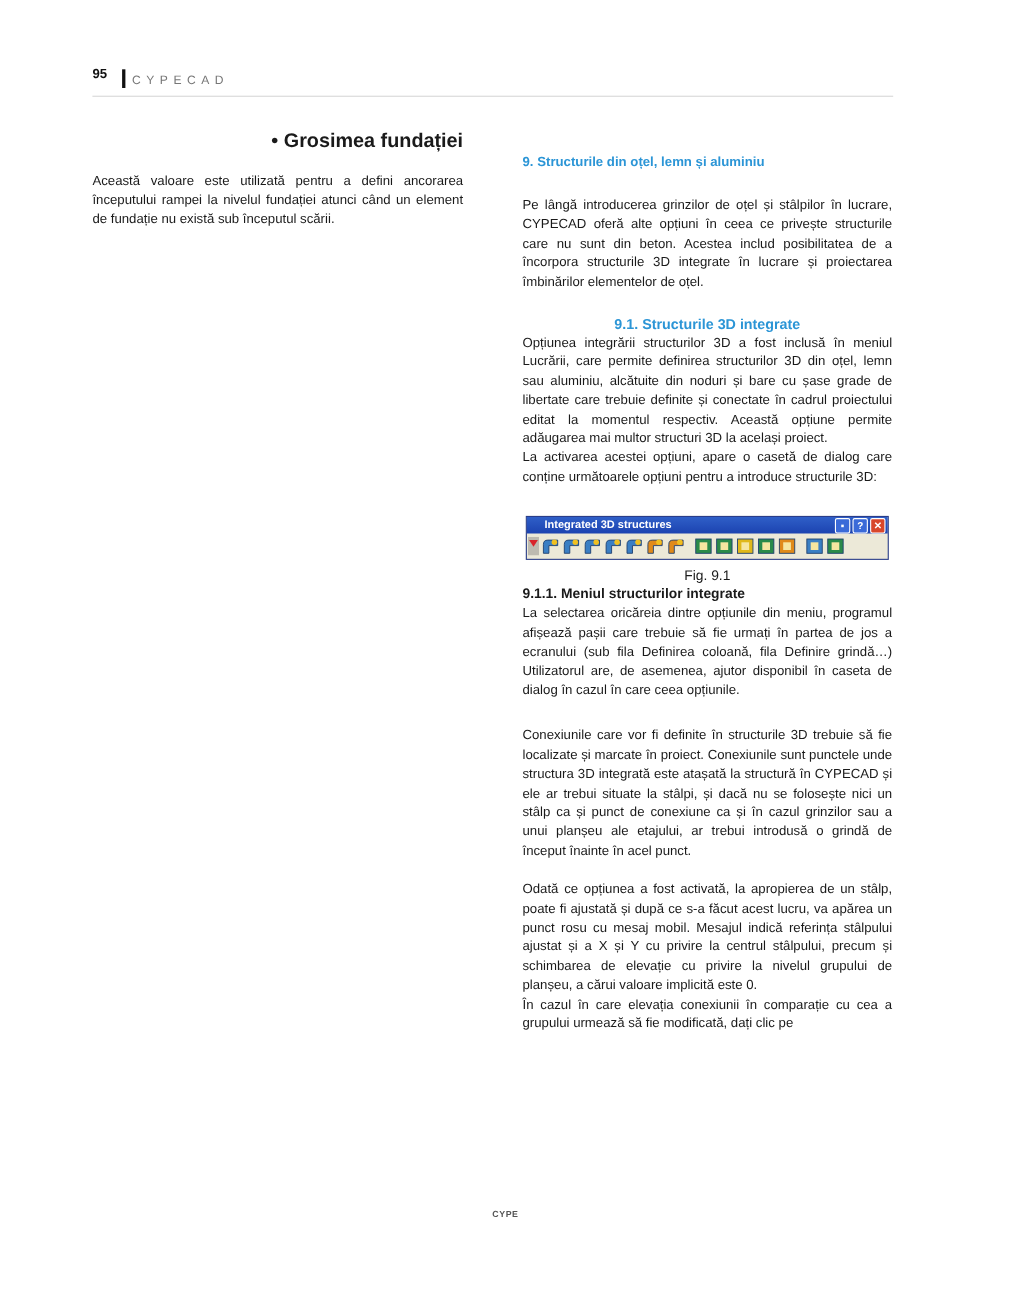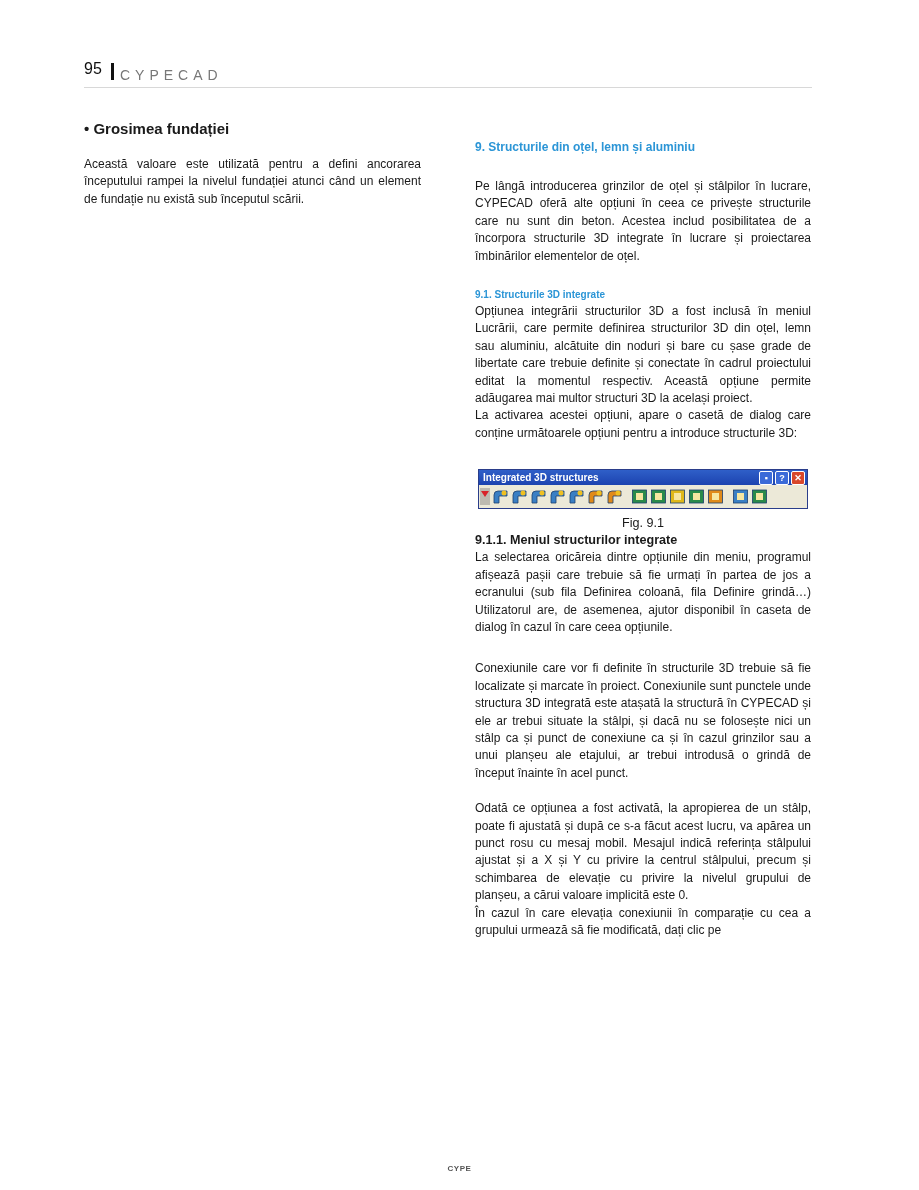--- a/index.html
+++ b/index.html
@@ -1,50 +1,50 @@
 <!DOCTYPE html>
 <html><head>
 <meta charset="utf-8">
 <style>
   html, body { margin:0; padding:0; background:#ffffff; }
   body { width:919px; height:1190px; position:relative; overflow:hidden;
          font-family:"Liberation Sans", sans-serif; color:#1a1a1a; }
   .header { position:absolute; left:84px; top:60px; width:728px; height:27px; border-bottom:1px solid #d8d8d8; }
-  .page-num { position:absolute; left:0; top:0; font-size:16px; font-weight:normal; color:#111; }
+  .page-num { position:absolute; left:0; top:0; font-size:12px; font-weight:bold; color:#111; }
   .header-bar { position:absolute; left:27px; top:3px; width:3px; height:17px; background:#111; }
-  .header-title { position:absolute; left:36px; top:7px; font-size:14px; letter-spacing:5px; color:#777; }
+  .header-title { position:absolute; left:36px; top:7px; font-size:11px; letter-spacing:5px; color:#777; }
 
   .col-left { position:absolute; left:84px; top:120px; width:337px; }
   .col-right { position:absolute; left:475px; top:136px; width:336px; }
 
   .p { font-size:12px; line-height:17.4px; text-align:justify; margin:0; }
-  .bullet-head { font-size:15px; font-weight:bold; margin:0 0 19px 0; line-height:17px; }
+  .bullet-head { font-size:18px; font-weight:bold; margin:0 0 19px 0; line-height:17px;text-align:right; }
 
   .h1 { font-size:12px; font-weight:bold; color:#2b95d6; margin:0 0 20px 0; line-height:22px; }
-  .h2 { font-size:10px; font-weight:bold; color:#2b95d6; margin:0; line-height:17px; }
+  .h2 { font-size:13px; font-weight:bold; color:#2b95d6; margin:0; line-height:17px;text-align:center; }
   .h3 { font-size:12.6px; font-weight:bold; margin:0; line-height:17px; }
 
   .toolbar { width:330px; height:40px; margin:0 0 0 3px; border:1px solid #2a3d8a; background:#ece9d8; box-sizing:border-box; }
   .tb-title { height:15px; background:linear-gradient(#2f5fc8,#1c43b0); color:#fff; font-size:10px; font-weight:bold;
-              line-height:15px; padding-left:4px; position:relative; }
+              line-height:15px; padding-left:16px; position:relative; }
   .tb-btns { position:absolute; right:2px; top:1px; display:flex; gap:2px; }
   .tb-btn { width:12px; height:12px; border:1px solid #fff; border-radius:2px; font-size:9px; line-height:12px; text-align:center; color:#fff; }
   .tb-btn.help { background:#3a6ad8; }
   .tb-btn.pin { background:#3a6ad8; }
   .tb-btn.close { background:#d8472b; }
   .tb-icons { display:flex; align-items:center; height:23px; padding-left:1px; }
   .tb-icon { width:17px; height:17px; margin-right:2px; position:relative; }
   .tb-sep { width:6px; }
 
   .fig-caption { text-align:center; font-size:12.6px; line-height:17px; margin:6px 0 0 0; }
 
   .inline-img { display:inline-block; width:45px; height:36px; background:#e3e3df; vertical-align:bottom; margin-left:3px; position:relative; }
   .inline-img::after { content:""; position:absolute; left:12px; top:8px; width:18px; height:18px; background:#6b9fc9; border-radius:5px 8px 2px 6px; filter:blur(2px); opacity:0.85; }
 
-  .footer { position:absolute; left:0; width:919px; top:1164px; text-align:center; font-size:8px; font-weight:bold; color:#555; letter-spacing:0.5px; }
+  .footer { position:absolute; left:0; width:919px; top:1099px; text-align:center; font-size:8px; font-weight:bold; color:#555; letter-spacing:0.5px; }
 </style>
 </head>
 <body>
 
 <div class="header">
   <span class="page-num">95</span>
   <span class="header-bar"></span>
   <span class="header-title">CYPECAD</span>
 </div>
 

